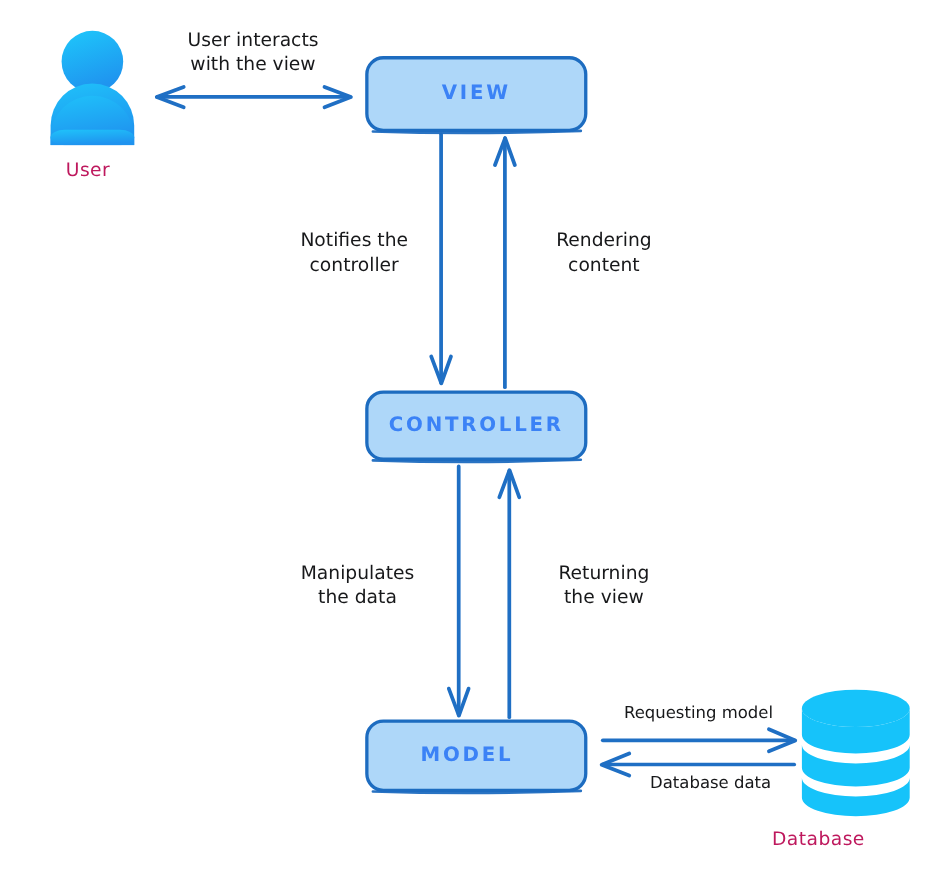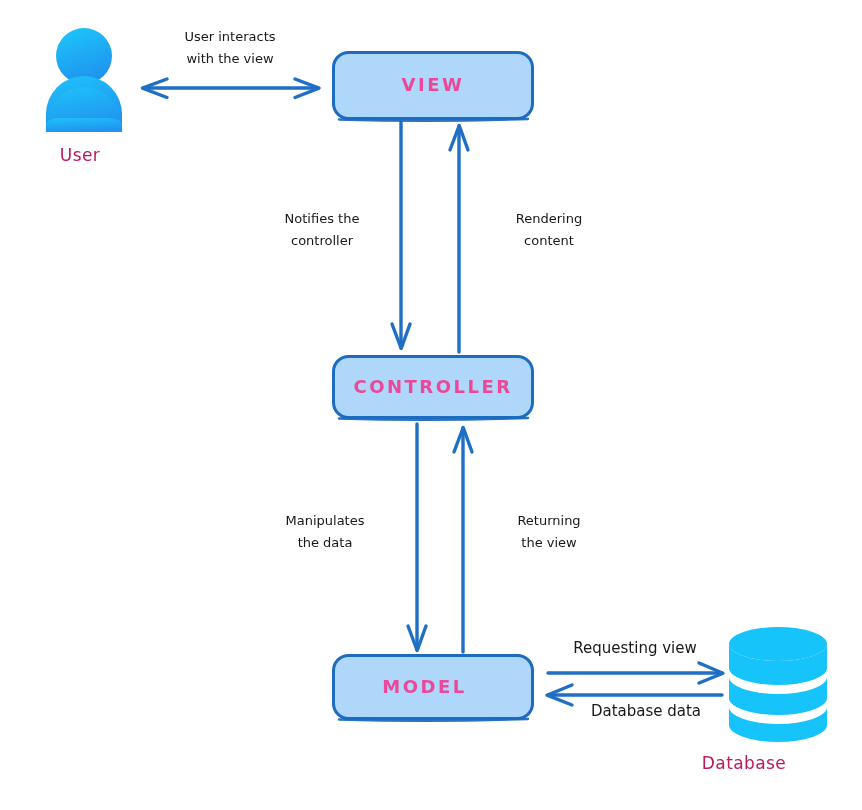--- a/index.html
+++ b/index.html
@@ -11,38 +11,38 @@
     position:relative;
   }
   #canvas{position:absolute;inset:0;width:862px;height:810px;}
   .layer{position:absolute;left:0;top:0;width:862px;height:810px;}
 
   
   .node{
     position:absolute;
     display:flex;align-items:center;justify-content:center;
     box-sizing:border-box;
-    color:#ec4899;
+    color:#3b82f6;
     letter-spacing:2.5px;
     font-weight:600;
     font-size:18px;
     font-family:"DejaVu Sans", sans-serif;
     user-select:none;
   }
   .node span{position:relative;top:-1px;}
 
   #node-view{left:333px;top:52px;width:200px;height:67px;}
   #node-controller{left:333px;top:356px;width:200px;height:62px;}
   #node-model{left:333px;top:655px;width:183px;height:64px;}
 
   
   .lbl{
     position:absolute;
     color:#17181a;
-    font-size:13px;
+    font-size:17px;
     line-height:22px;
     text-align:center;
     white-space:pre-line;
     font-family:"DejaVu Sans", sans-serif;
     user-select:none;
   }
   .lbl-blue{color:#be185d;font-size:17px;letter-spacing:.4px;}
 
   #lbl-user-interacts{left:152px;top:26px;width:156px;}
   #lbl-notifies{left:239px;top:208px;width:166px;}
@@ -158,17 +158,17 @@
 <div class="lbl" id="lbl-user-interacts">User interacts
 with the view</div>
 <div class="lbl" id="lbl-notifies">Notifies the
 controller</div>
 <div class="lbl" id="lbl-rendering">Rendering
 content</div>
 <div class="lbl" id="lbl-manipulates">Manipulates
 the data</div>
 <div class="lbl" id="lbl-returning">Returning
 the view</div>
-<div class="lbl" id="lbl-requesting">Requesting view</div>
+<div class="lbl" id="lbl-requesting">Requesting model</div>
 <div class="lbl" id="lbl-getting">Database data</div>
 
 <div class="lbl lbl-blue" id="lbl-user">User</div>
 <div class="lbl lbl-blue" id="lbl-database">Database</div>
 
 </body></html>

